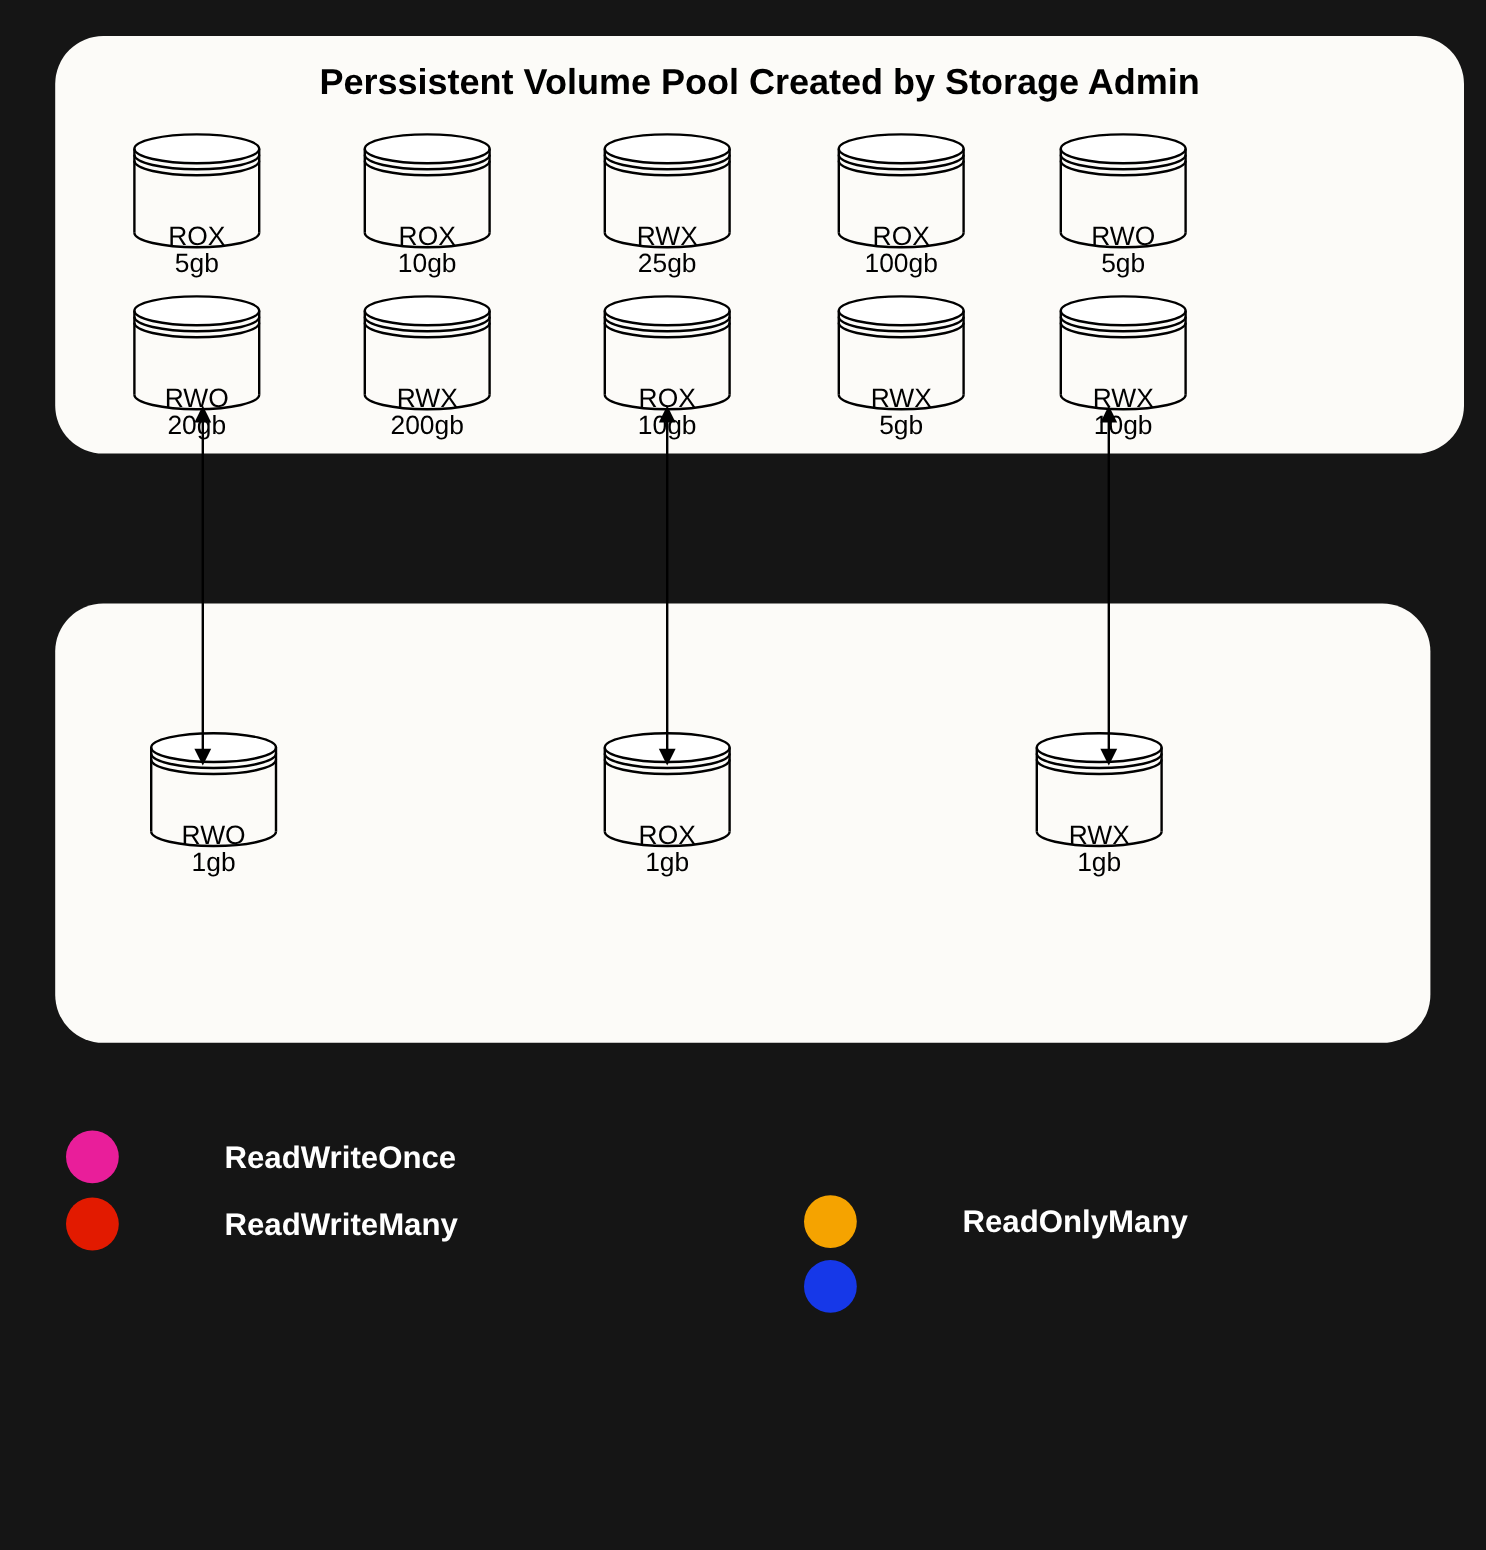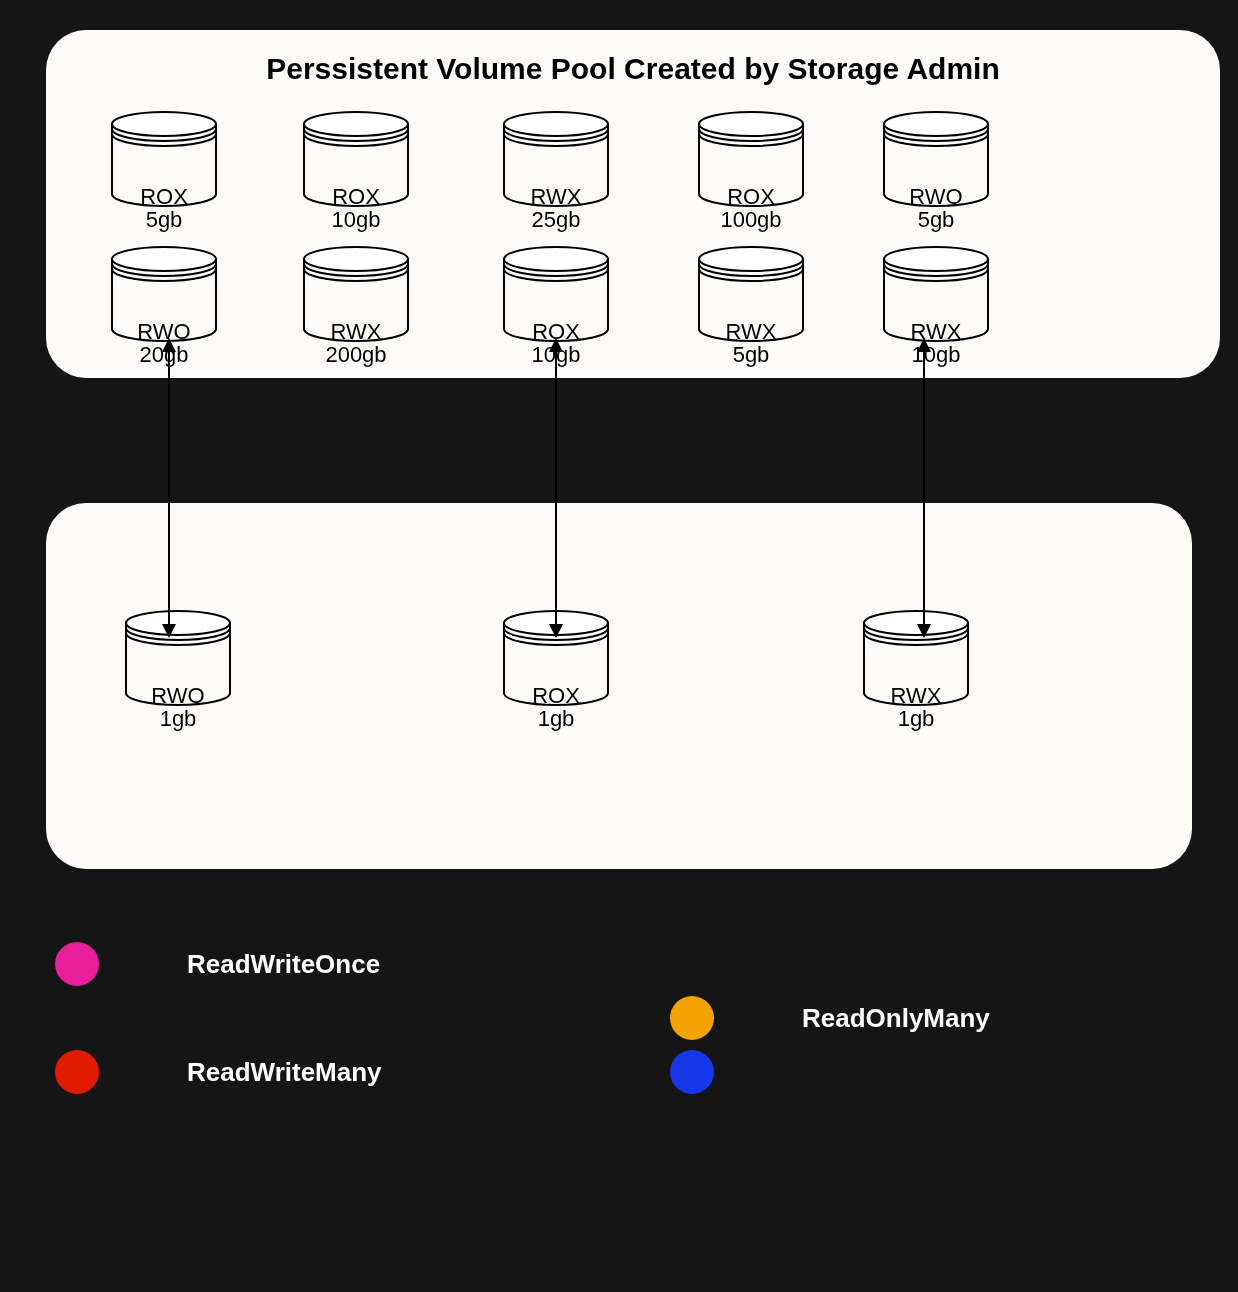--- a/index.html
+++ b/index.html
@@ -245,19 +245,19 @@
 <div class="arrow-head ah-down" style="left:917px; top:624px"></div>
 
 <div class="legend-row" style="left:55px;  top:942px">
   <div class="swatch" style="background:#e91e9a"></div>
   <div class="legend-text">ReadWriteOnce</div>
 </div>
 <div class="legend-row" style="left:670px; top:996px">
   <div class="swatch" style="background:#f5a300"></div>
   <div class="legend-text">ReadOnlyMany</div>
 </div>
-<div class="legend-row" style="left:55px;  top:1050px">
+<div class="legend-row" style="left:55px;  top:998px">
   <div class="swatch" style="background:#e21a00"></div>
   <div class="legend-text">ReadWriteMany</div>
 </div>
 <div class="legend-row" style="left:670px; top:1050px">
   <div class="swatch" style="background:#1638e8"></div>
 </div>
 
 </body></html>

